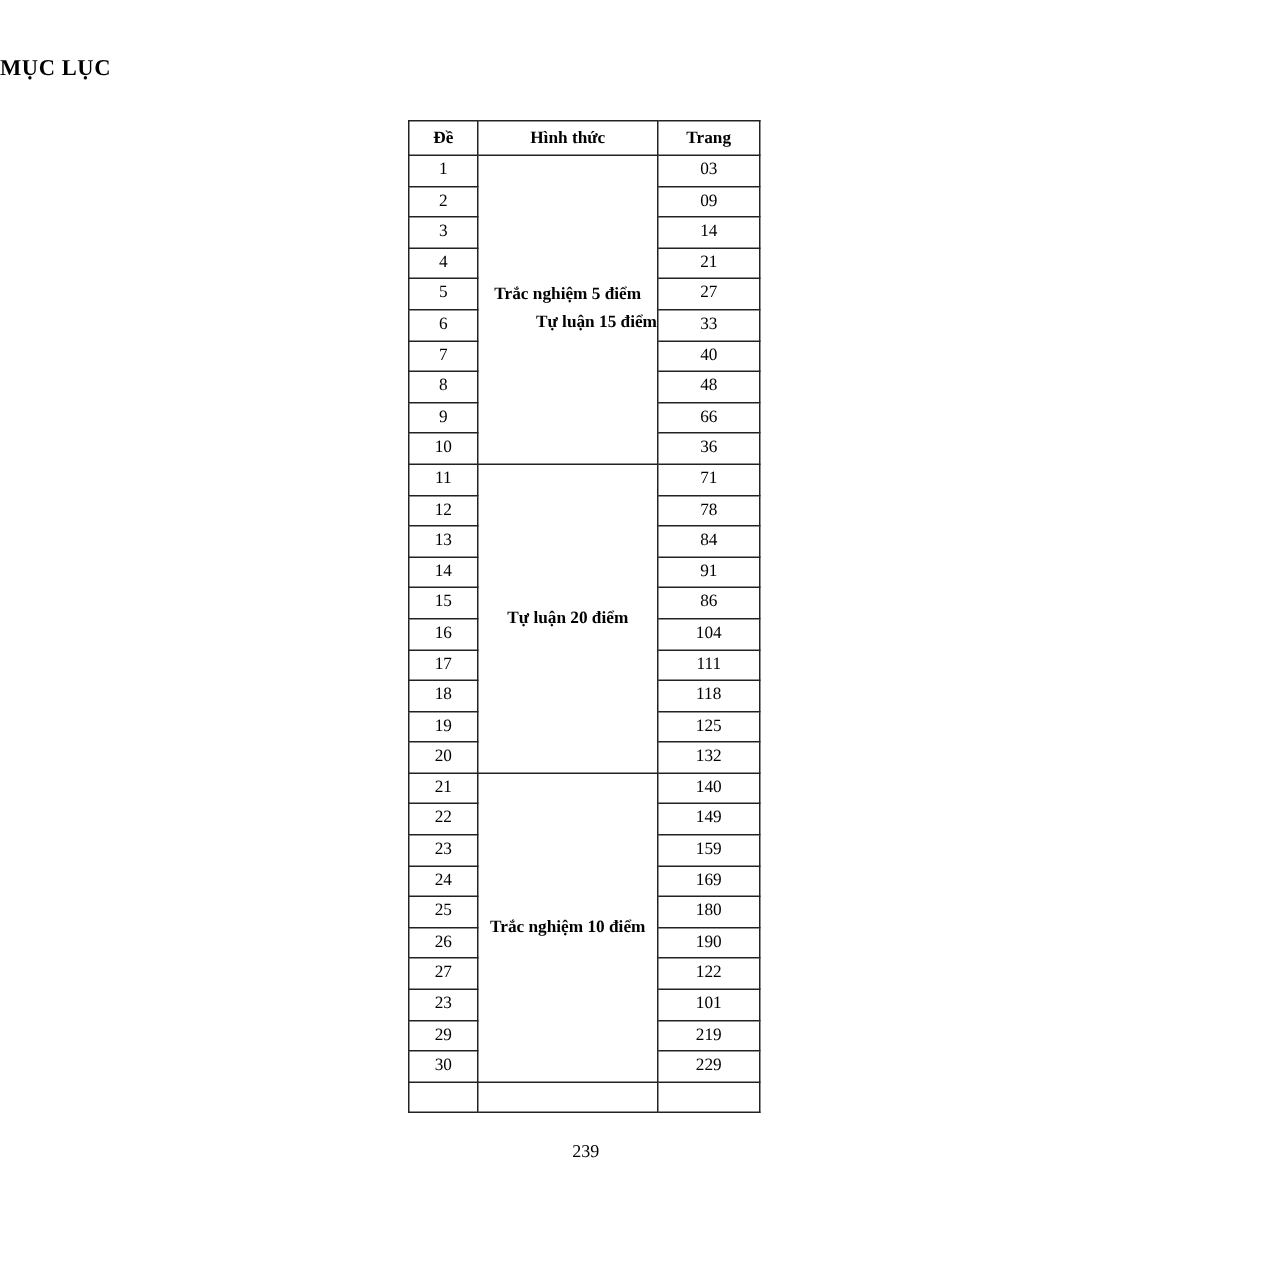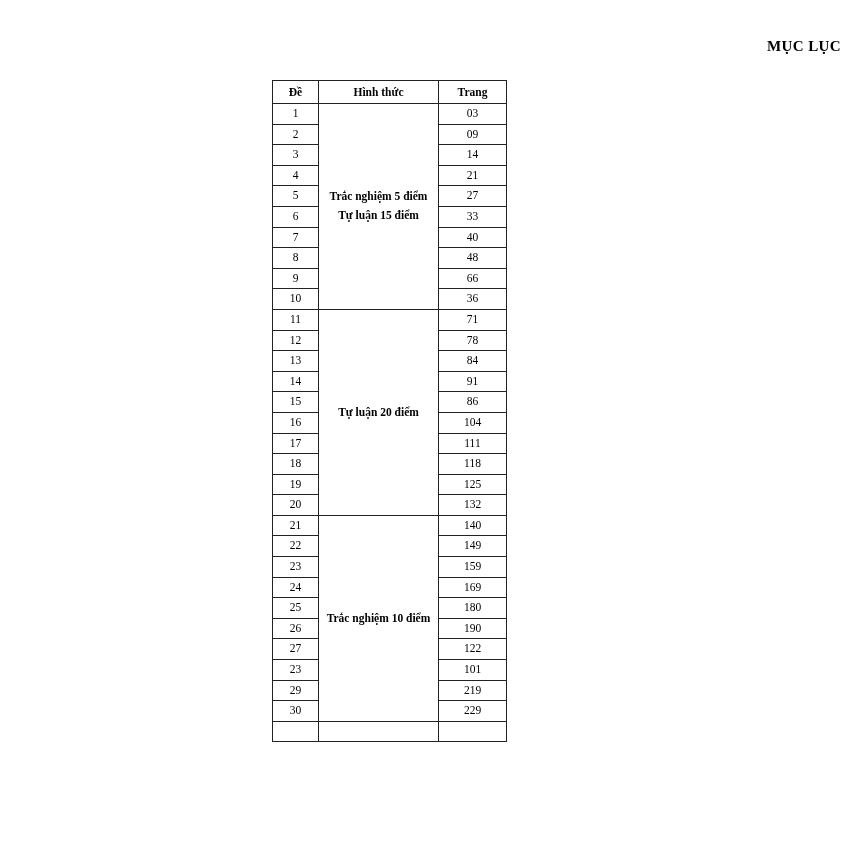--- a/index.html
+++ b/index.html
@@ -19,21 +19,21 @@
   .page {
     position: absolute;
     inset: 0;
   }
 
   .page-title {
     position: absolute;
     top: 38px;
     left: 0;
     width: 841px;
-    text-align: right;
+    text-align: left;
     font-size: 15px;
     font-weight: bold;
     letter-spacing: 0.4px;
     font-family: "Liberation Serif", serif;
   }
 
   .toc-wrap {
     position: absolute;
     top: 80px;
     left: 272px;
@@ -68,21 +68,21 @@
   .col-de   { width: 46px; }
   .col-form { width: 120px; }
   .col-page { width: 68px; }
 
   td.form-cell {
     font-weight: bold;
     font-size: 11.5px;
     line-height: 16px;
     padding: 0 4px;
   }
-  td.form-cell .line2 { display: block; }
+  td.form-cell .line2 { display: block; text-align: right; }
 
   td.blank-row {
     height: 19.6px;
   }
 
   .footer-number {
     position: absolute;
     top: 760px;
     left: 0;
     width: 841px;
@@ -239,14 +239,17 @@
           </tr>
           <tr>
             <td class="blank-row">&nbsp;</td>
             <td class="blank-row">&nbsp;</td>
             <td class="blank-row">&nbsp;</td>
           </tr>
         </tbody>
     </table>
   </div>
 
+  <div class="footer-number">
+    <span>239</span>
+  </div>
 
 </div>
 
 </body></html>

